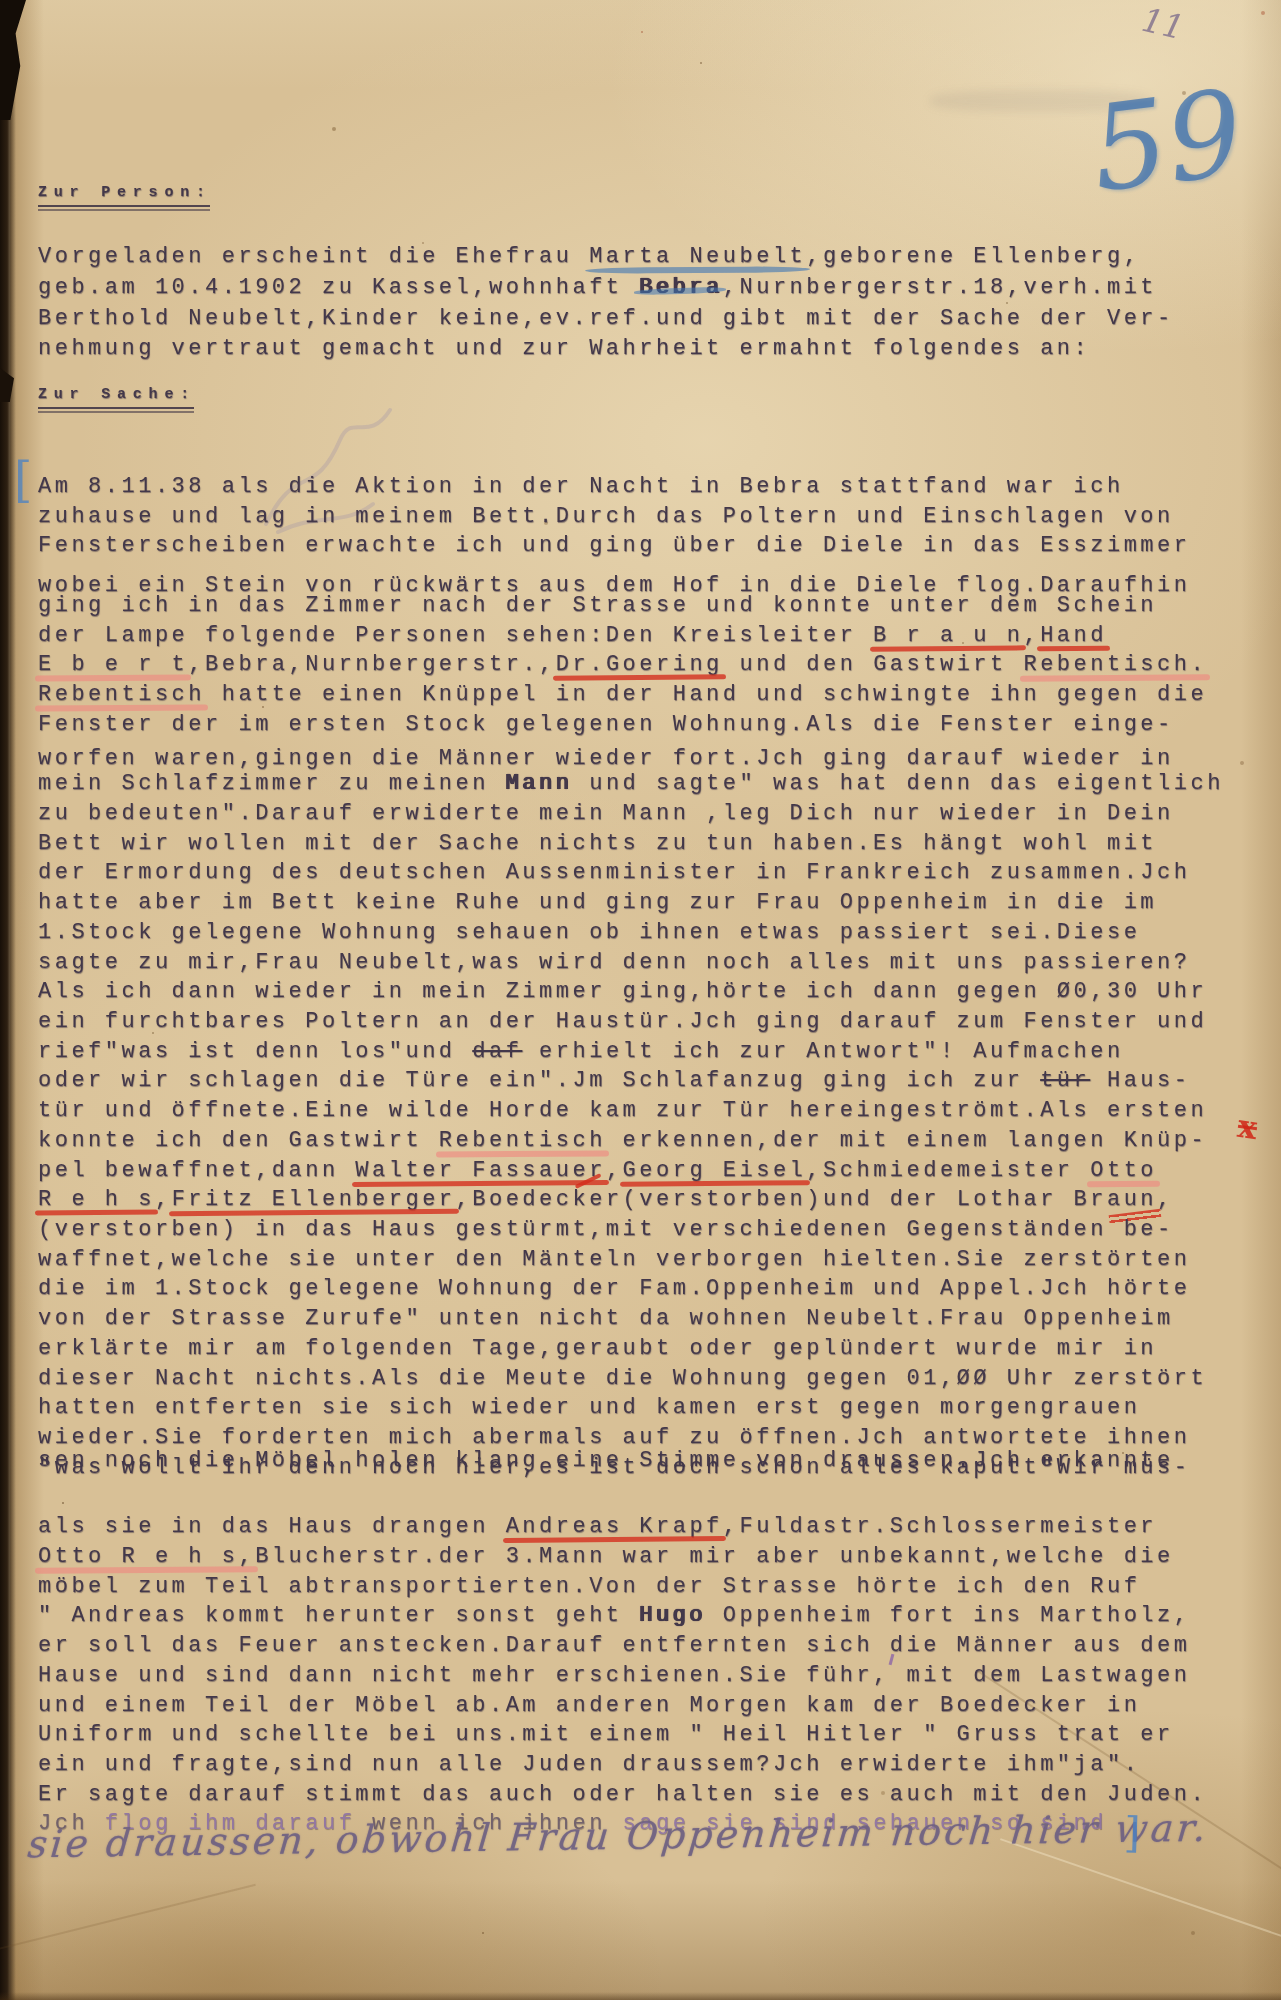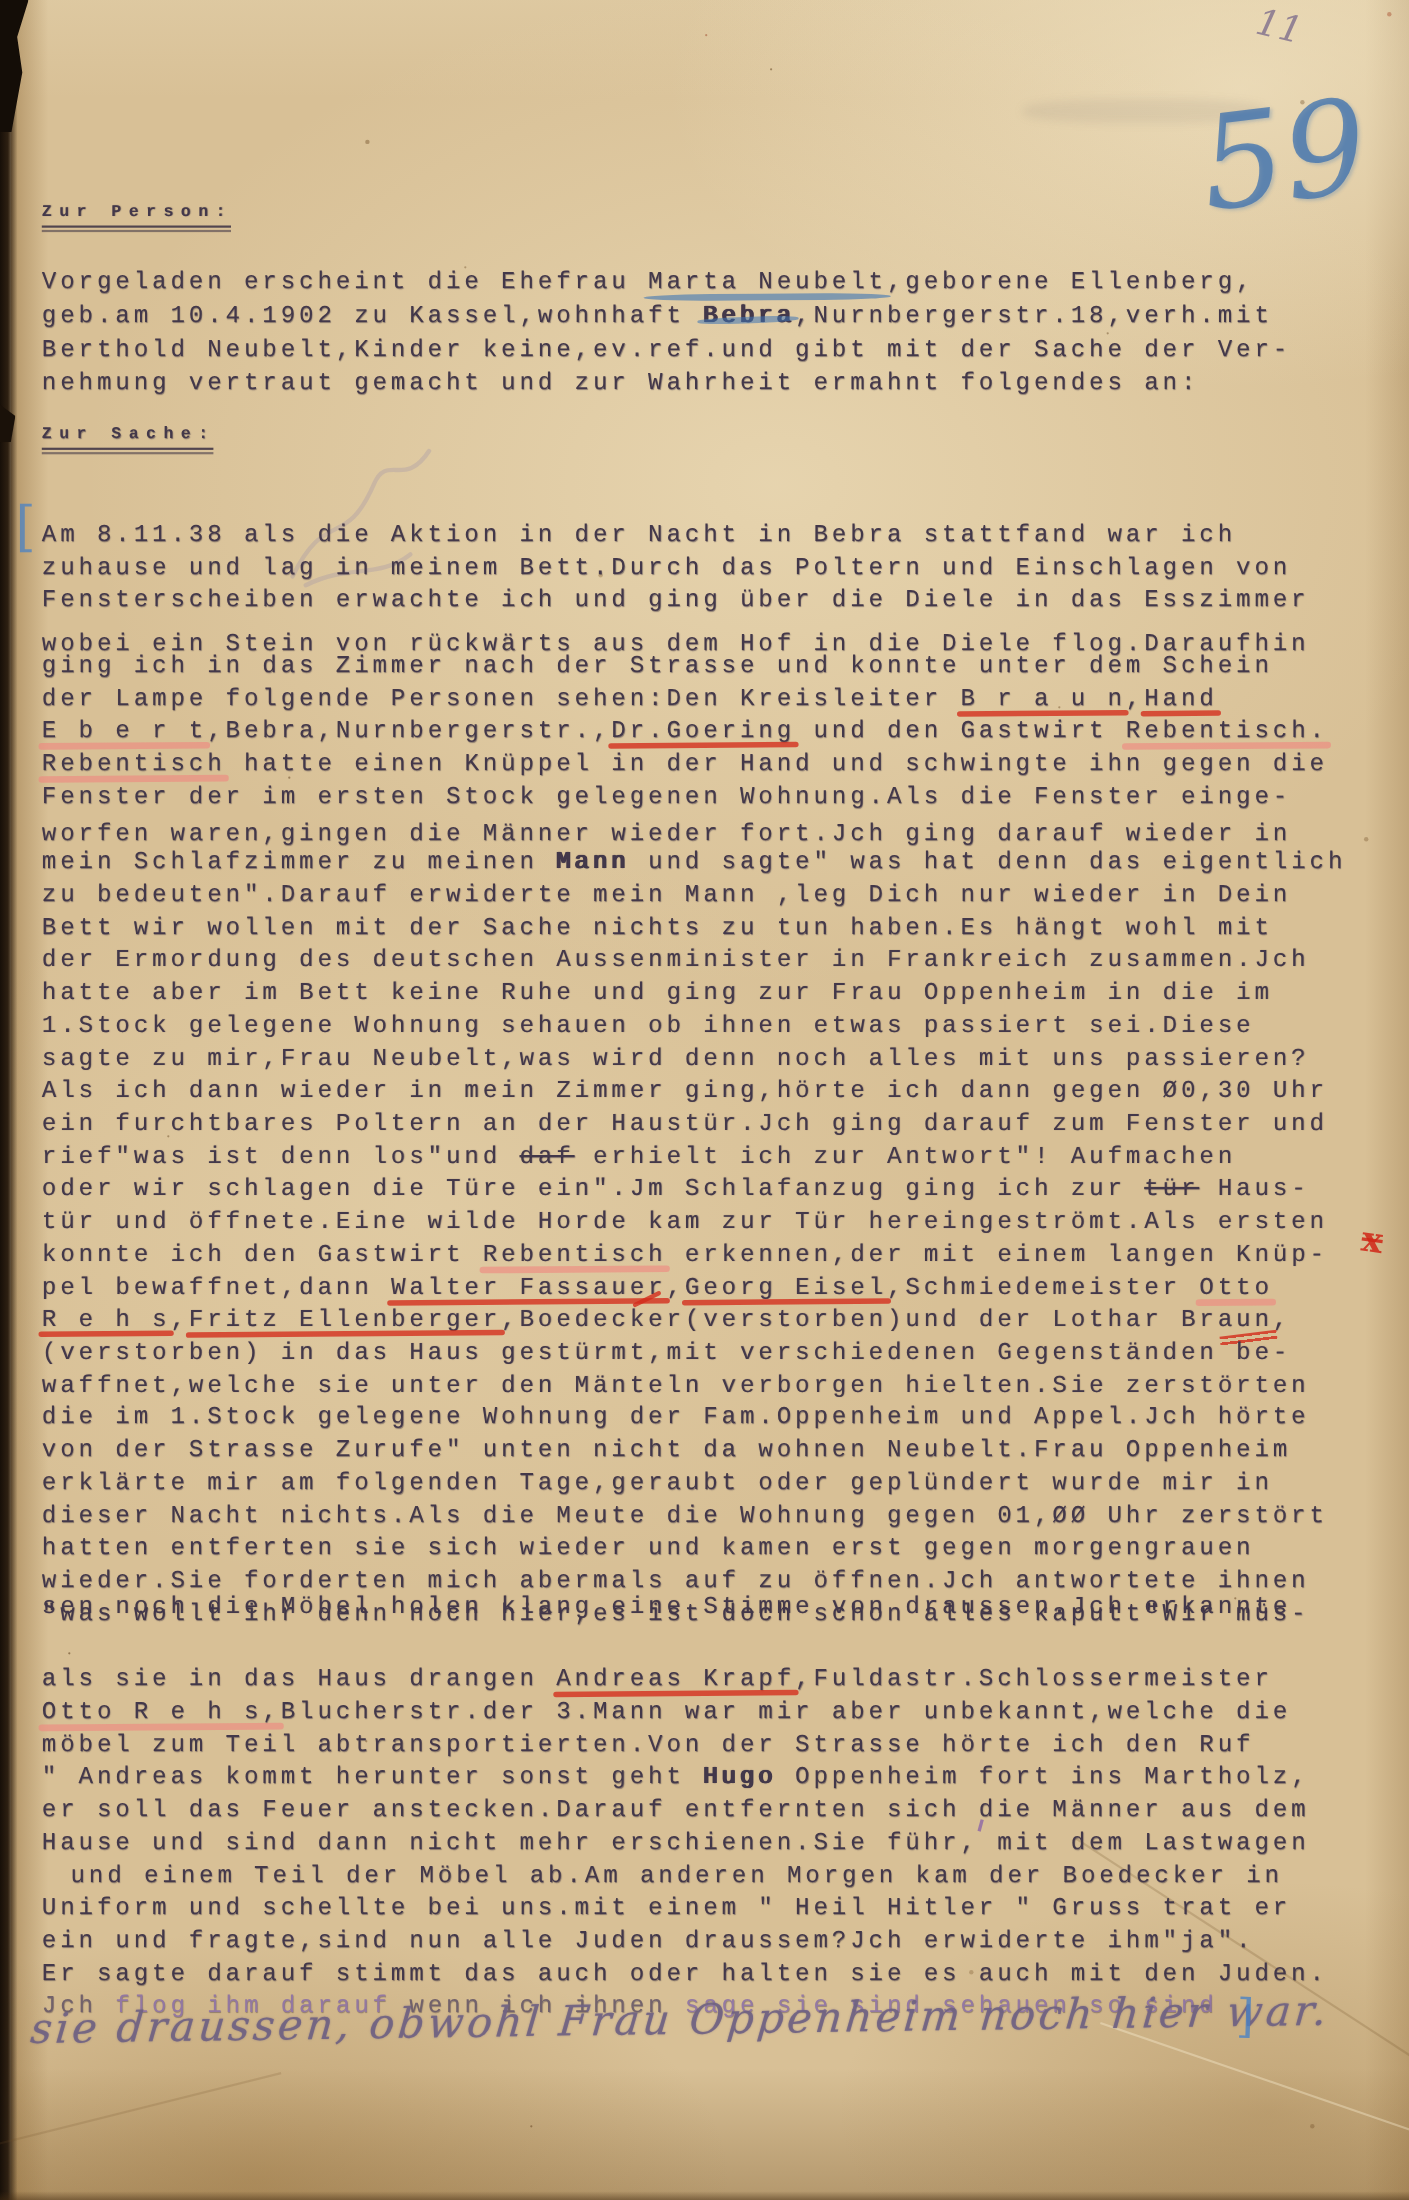--- a/index.html
+++ b/index.html
@@ -174,21 +174,21 @@
       <div class="tline" style="top: 1393.32px;">hatten entferten sie sich wieder und kamen erst gegen morgengrauen</div>
       <div class="tline" style="top: 1423.04px;">wieder.Sie forderten mich abermals auf zu öffnen.Jch antwortete ihnen</div>
       <div class="tline" style="top: 1452.76px;">"was wollt ihr denn noch hier,es ist doch schon alles kaputt"Wir müs-</div>
       <div class="tline" style="top: 1446px;">sen noch die Möbel holen klang eine Stimme von draussen.Jch erkannte</div>
       <div class="tline" style="top: 1512.2px;">als sie in das Haus drangen <span class="mk mk-red">Andreas Krapf</span>,Fuldastr.Schlossermeister</div>
       <div class="tline" style="top: 1541.92px;"><span class="mk mk-pink">Otto R e h s,</span>Blucherstr.der 3.Mann war mir aber unbekannt,welche die</div>
       <div class="tline" style="top: 1571.64px;">möbel zum Teil abtransportierten.Von der Strasse hörte ich den Ruf</div>
       <div class="tline" style="top: 1601.36px;">" Andreas kommt herunter sonst geht <span class="mk mk-ot">Hugo</span> Oppenheim fort ins Martholz,</div>
       <div class="tline" style="top: 1631.08px;">er soll das Feuer anstecken.Darauf entfernten sich die Männer aus dem</div>
       <div class="tline" style="top: 1660.8px;">Hause und sind dann nicht mehr erschienen.Sie <span class="mk mk-pcaret">führ,</span> mit dem Lastwagen</div>
-      <div class="tline" style="top: 1690.52px; margin-left: 26px;">und einem Teil der Möbel ab.Am anderen Morgen kam der Boedecker in</div>
+      <div class="tline" style="top: 1690.52px;">und einem Teil der Möbel ab.Am anderen Morgen kam der Boedecker in</div>
       <div class="tline" style="top: 1720.24px;">Uniform und schellte bei uns.mit einem " Heil Hitler " Gruss trat er</div>
       <div class="tline" style="top: 1749.96px;">ein und fragte,sind nun alle Juden draussem?Jch erwiderte ihm"ja".</div>
       <div class="tline" style="top: 1779.68px;">Er sagte darauf stimmt das auch oder halten sie es auch mit den Juden.</div>
       <div class="tline l-faded" style="top: 1809.4px;">Jch <span class="mk mk-ptint">flog ihm darauf</span> wenn ich ihnen <span class="mk mk-ptint">sage sie sind sehauen so sind</span></div>
     </div>
   <div class="red-x">x</div>
 
   <div class="handwriting">sie draussen, obwohl Frau Oppenheim noch hier war.</div>
   <div class="bracket-close">]</div>
 </div>

